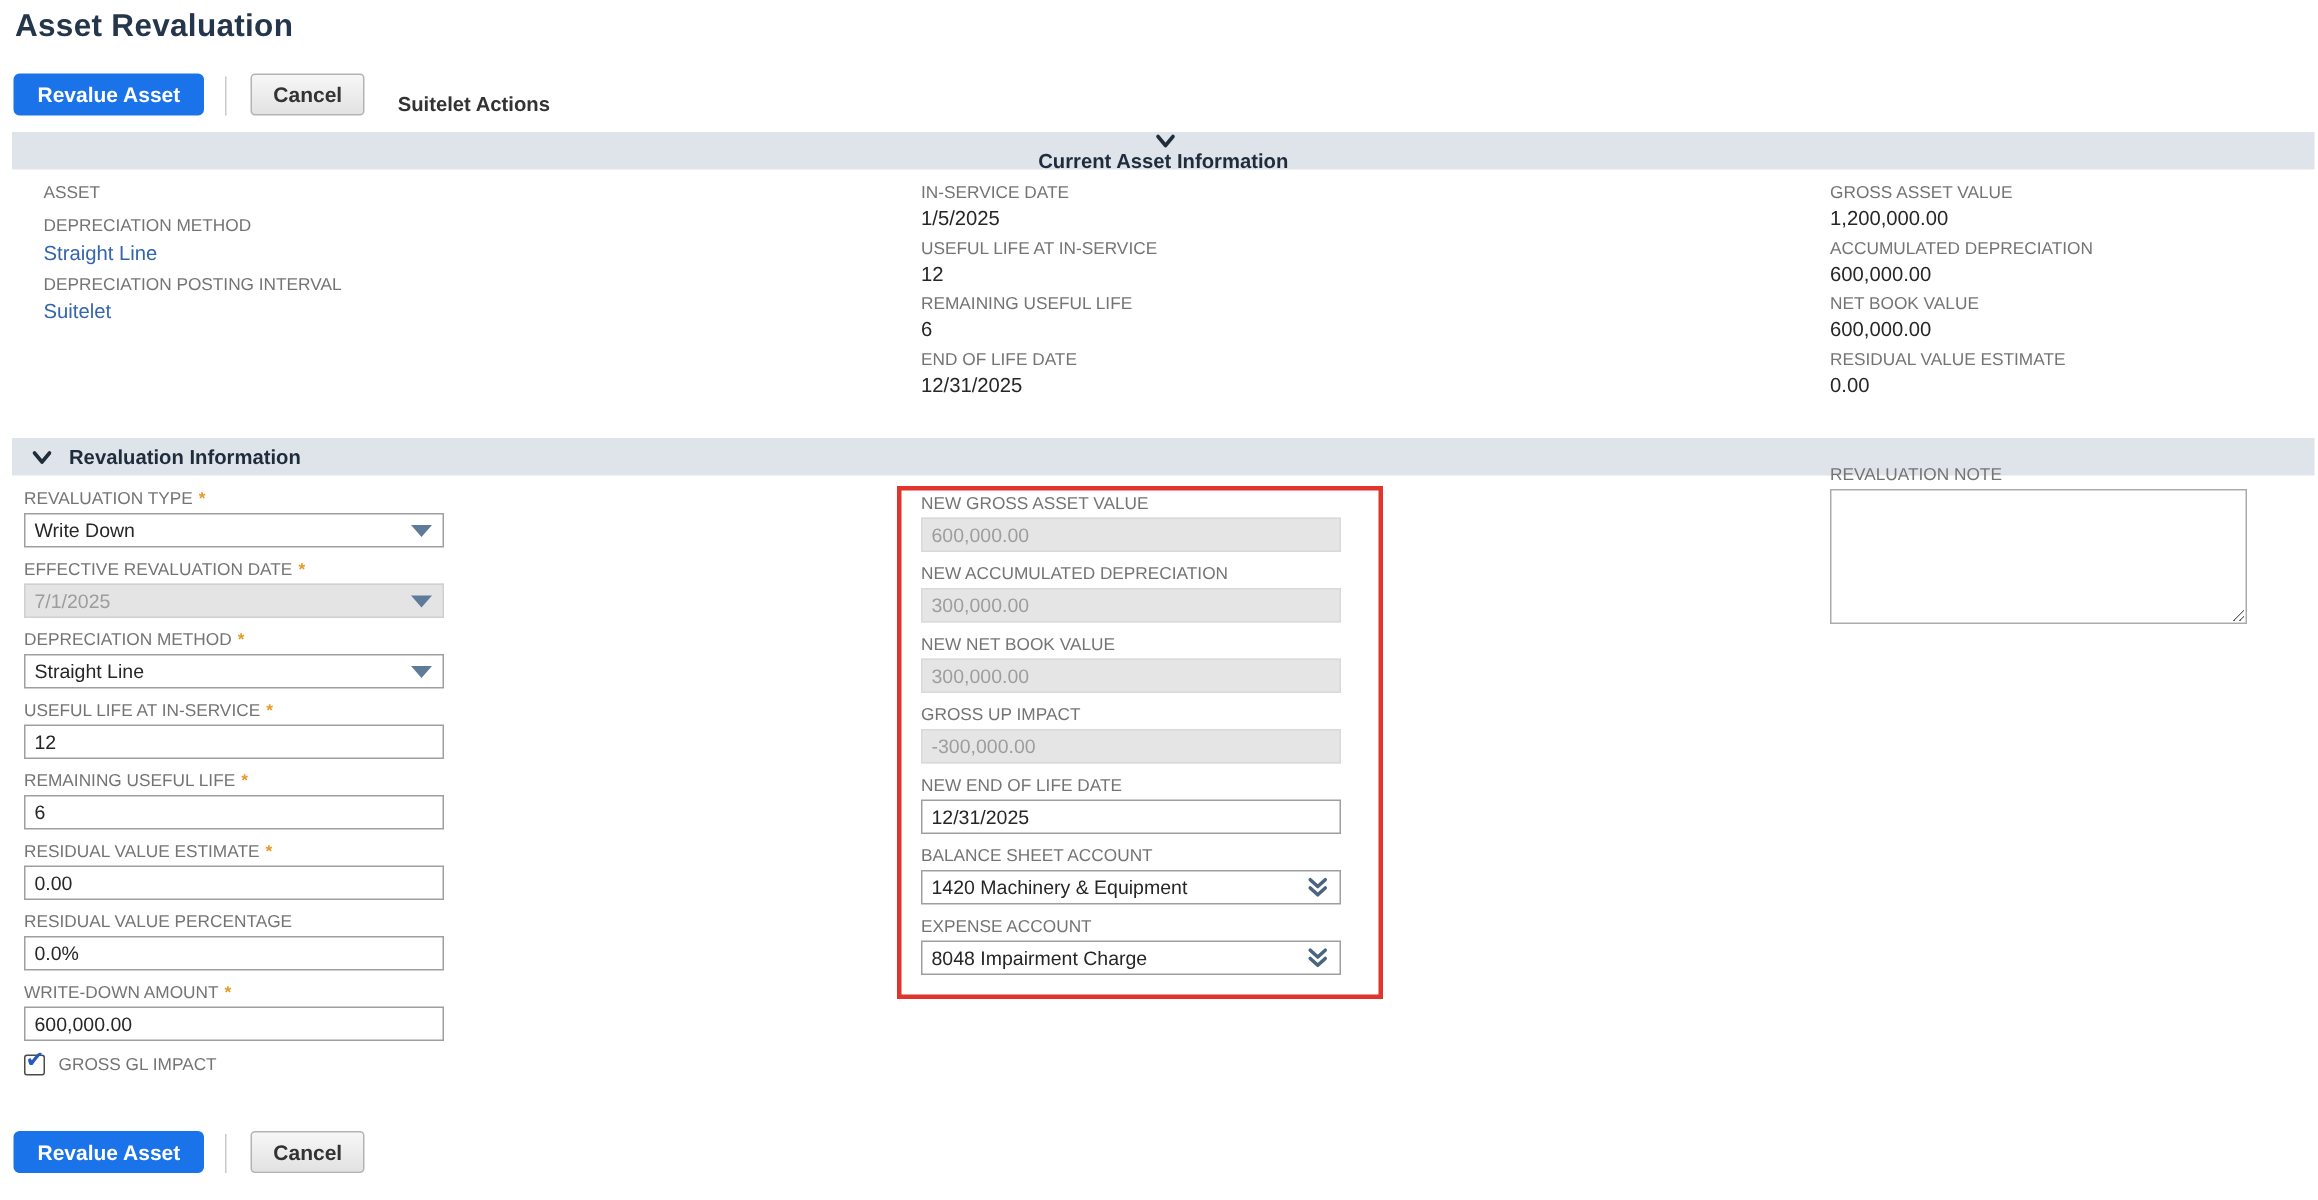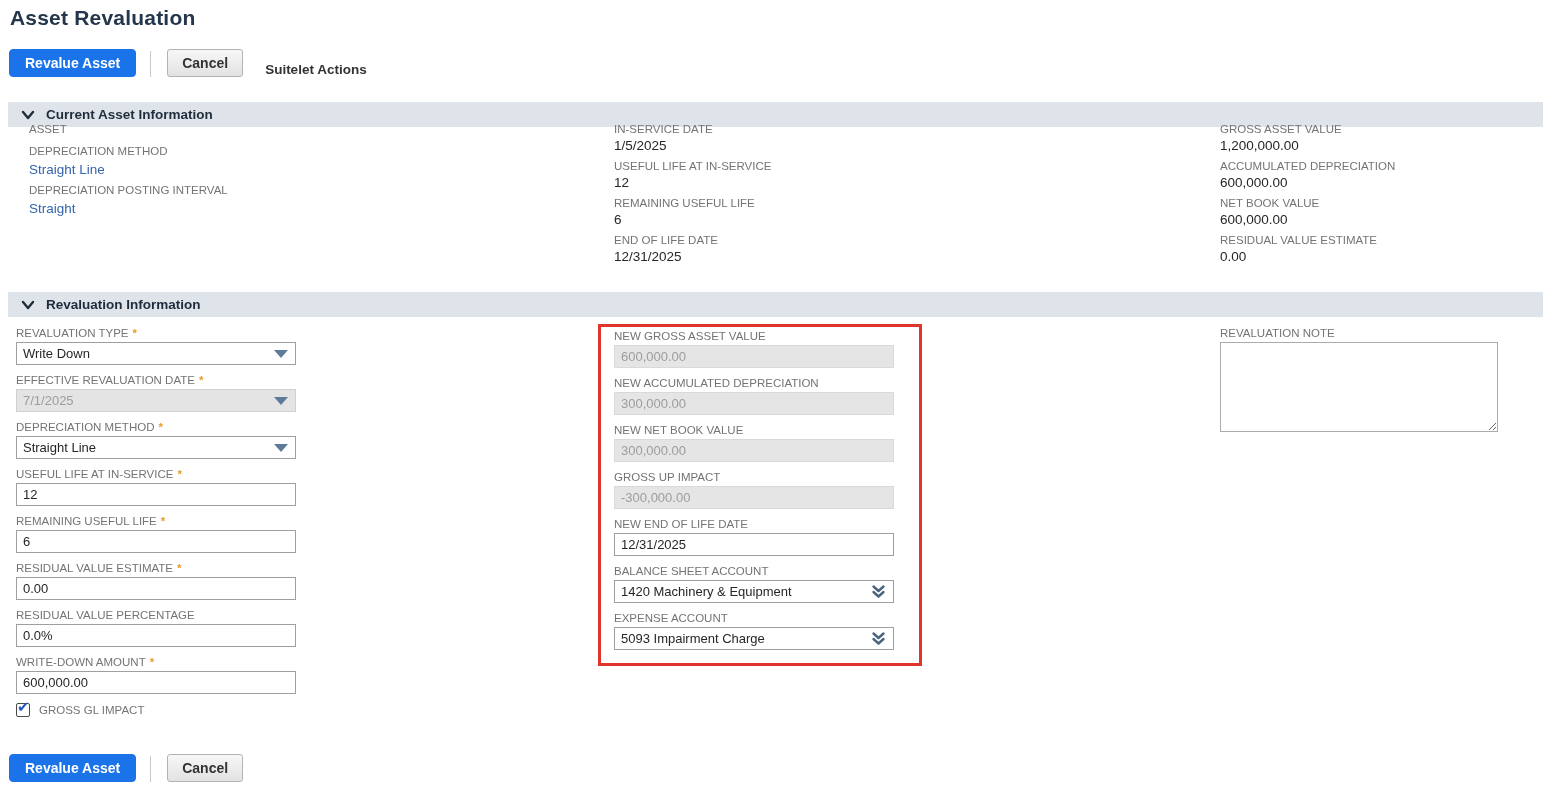--- a/index.html
+++ b/index.html
@@ -11,32 +11,32 @@
   .btn-row{position:absolute;left:9px;display:flex;align-items:flex-end;}
   .btn-row.top{top:49px;}
   .btn-row.bottom{top:754px;}
   .btn{height:28px;font-family:inherit;font-size:14px;font-weight:bold;cursor:pointer;}
   .btn.primary{background:#1a73e8;border:1px solid #1a73e8;color:#fff;border-radius:4px;padding:0 15px;}
   .btn.secondary{background:linear-gradient(#f7f7f7,#e2e2e2);border:1px solid #b3b3b3;color:#333;border-radius:3px;padding:0 14px;}
   .vdiv{width:1px;height:26px;background:#c9c9c9;margin:0 16px 0 14px;}
   .menu-label{font-size:13.5px;font-weight:bold;color:#333;margin-left:22px;cursor:pointer;}
 
   .section-bar{position:absolute;left:8px;right:2px;height:25px;background:#dfe3ea;display:flex;align-items:center;cursor:pointer;}
-  .section-bar.first{top:102px;}
+  .section-bar.first{top:88px;flex-direction:column;}
   .section-bar.second{top:292px;}
   .chev{display:flex;align-items:center;margin:0 11px 0 13px;}
   .section-title{font-size:13.5px;font-weight:bold;color:#1e2c3c;}
 
   .col{position:absolute;}
   .s1c1{left:29px;top:123px;width:310px;}
   .s1c2{left:614px;top:123px;width:430px;}
   .s1c3{left:1220px;top:123px;width:320px;}
   .s2c1{left:16px;top:327px;width:310px;}
   .s2box{position:absolute;left:598px;top:324px;width:324px;box-sizing:border-box;border:3px solid #e1342d;padding:3px 12px 4px 13px;}
-  .s2c3{left:1220px;top:327px;width:300px;}
+  .s2c3{left:1220px;top:311px;width:300px;}
 
   .lbl{font-size:11.5px;color:#747474;line-height:13px;margin-bottom:2px;}
   .req{color:#e79b28;font-weight:bold;margin-left:4px;}
   .ro{margin-bottom:6px;}
   .roval{font-size:13.5px;color:#262626;line-height:16px;font-weight:500;}
   .lnk{font-size:13.5px;color:#3565ad;line-height:16px;text-decoration:none;cursor:pointer;display:inline-block;}
 
   .fg{margin-bottom:9px;}
   .asset-fg{margin-bottom:9px;}
   .tbox{width:280px;height:23px;box-sizing:border-box;border:1px solid #9f9f9f;border-radius:0;font-family:inherit;font-size:13px;color:#262626;padding:1px 6px;background:#fff;}
@@ -80,21 +80,21 @@
   <div class="col s1c1">
     <div class="asset-fg">
       <div class="lbl">ASSET</div>
     </div>
     <div class="ro">
       <div class="lbl">DEPRECIATION METHOD</div>
       <a class="lnk">Straight Line</a>
     </div>
     <div class="ro">
       <div class="lbl">DEPRECIATION POSTING INTERVAL</div>
-      <a class="lnk">Straight</a>
+      <a class="lnk">Suitelet</a>
     </div>
   </div>
 
   <div class="col s1c2">
     <div class="ro">
       <div class="lbl">IN-SERVICE DATE</div>
       <div class="roval">1/5/2025</div>
     </div>
     <div class="ro">
       <div class="lbl">USEFUL LIFE AT IN-SERVICE</div>
@@ -217,21 +217,21 @@
           <svg width="15" height="15" viewBox="0 0 15 15">
               <path d="M2.5 2.5 L7.5 7 L12.5 2.5" fill="none" stroke="#4a657f" stroke-width="2.4" stroke-linecap="round" stroke-linejoin="round"></path>
               <path d="M2.5 8 L7.5 12.5 L12.5 8" fill="none" stroke="#4a657f" stroke-width="2.4" stroke-linecap="round" stroke-linejoin="round"></path>
             </svg>
         </span>
       </div>
     </div>
     <div class="fg">
       <div class="lbl">EXPENSE ACCOUNT</div>
       <div class="selectbox">
-        <span class="selval">5093 Impairment Charge</span>
+        <span class="selval">8048 Impairment Charge</span>
         <span class="dchev">
           <svg width="15" height="15" viewBox="0 0 15 15">
               <path d="M2.5 2.5 L7.5 7 L12.5 2.5" fill="none" stroke="#4a657f" stroke-width="2.4" stroke-linecap="round" stroke-linejoin="round"></path>
               <path d="M2.5 8 L7.5 12.5 L12.5 8" fill="none" stroke="#4a657f" stroke-width="2.4" stroke-linecap="round" stroke-linejoin="round"></path>
             </svg>
         </span>
       </div>
     </div>
   </div>
 

